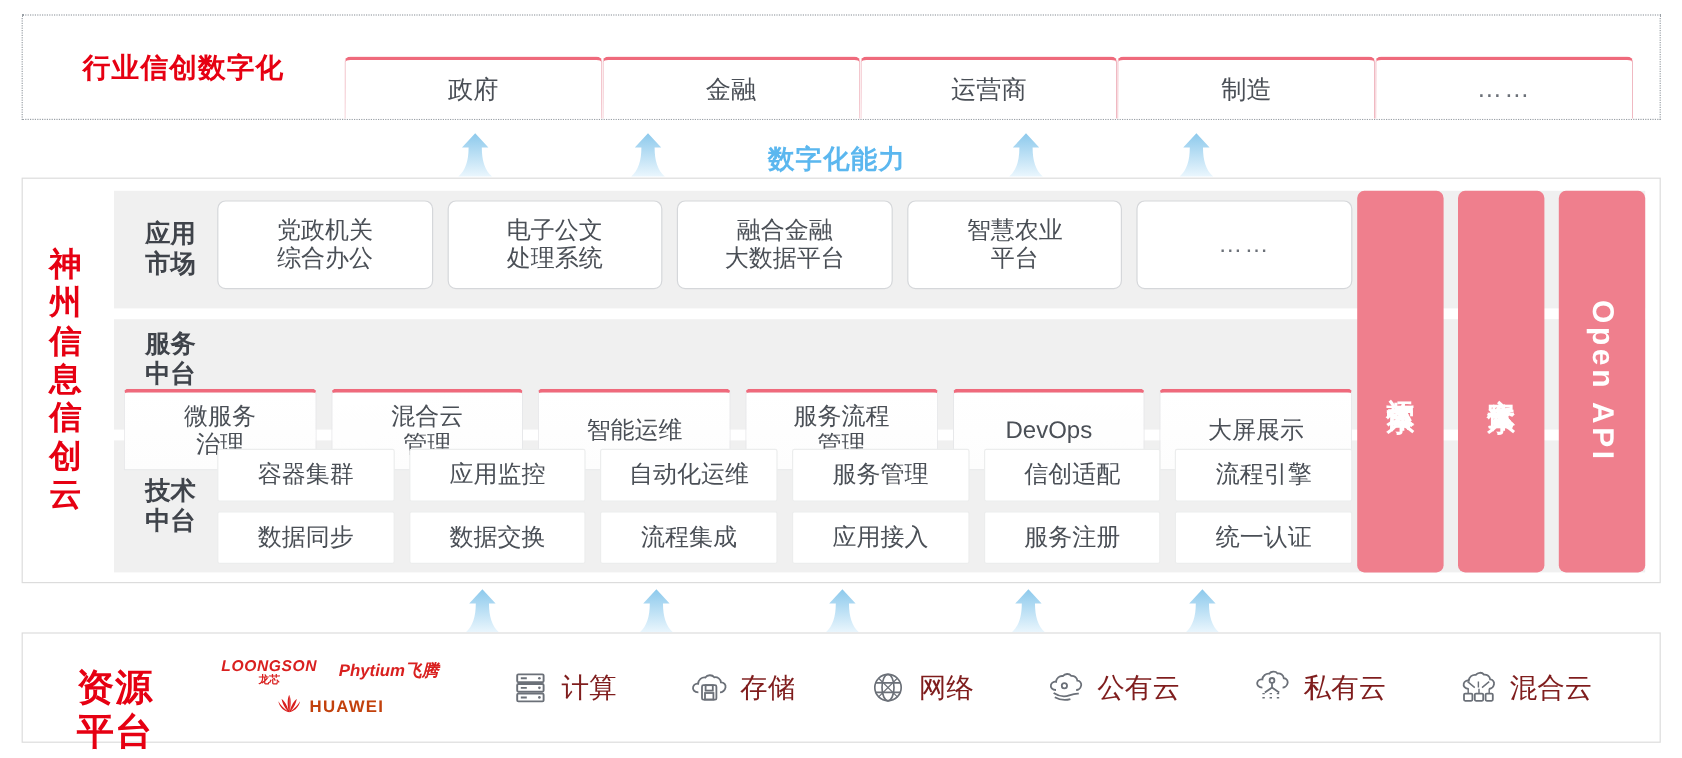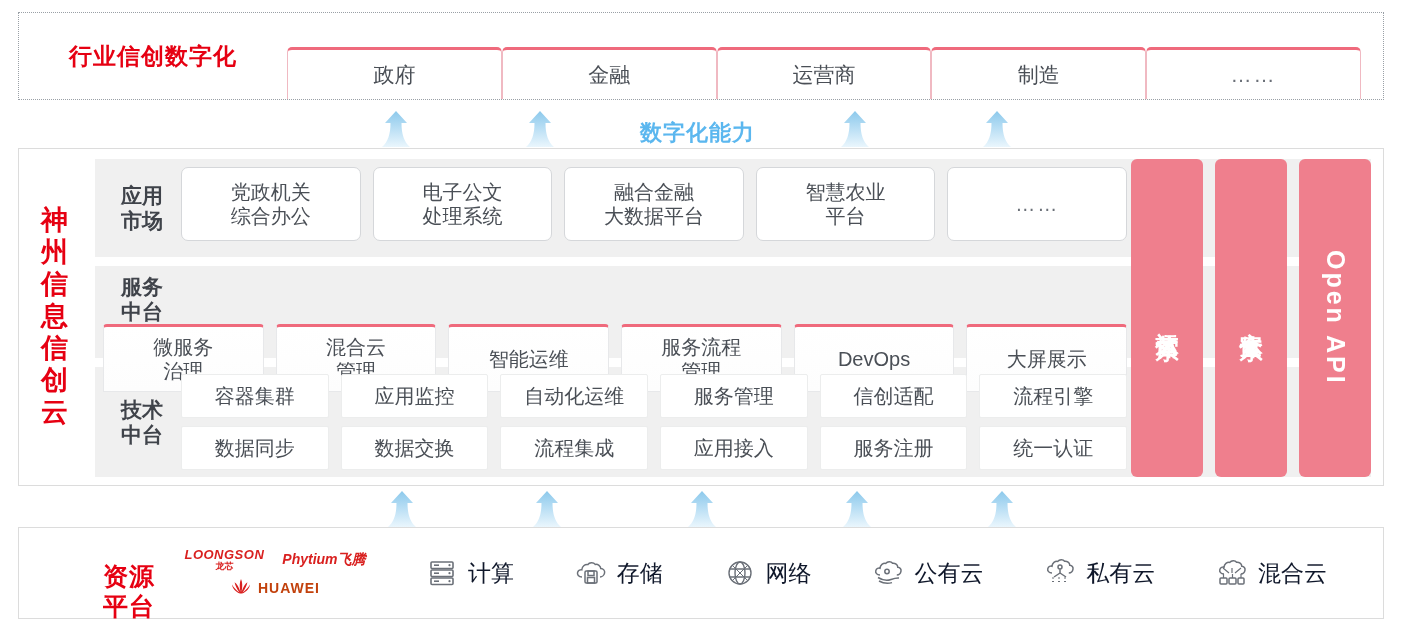--- a/index.html
+++ b/index.html
@@ -123,39 +123,39 @@
   .pillar .vtext.latin { text-orientation: mixed; letter-spacing: 3px; font-size: 25px; }
 
   
   .resource-band {
     position: absolute; left: 18px; top: 527px;
     width: 1366px; height: 92px;
     border: 1px solid #dcdcdc; background: #fff;
     display: flex; align-items: center;
   }
   .res-title {
-    width: 118px; text-align: right; font-size: 25px; line-height: 1.2;
+    width: 118px; text-align: center; font-size: 31px; line-height: 1.2;
     margin-left: 18px;
     margin-top: 36px;
   }
   .res-logos {
     width: 240px; display: flex; flex-direction: column;
     align-items: center; justify-content: center; gap: 7px;
   }
   .logo-row { display: flex; align-items: center; justify-content: center; gap: 18px; }
   .logo-loongson { display: flex; flex-direction: column; align-items: center; line-height: 1;}
   .logo-loongson .l1 { font-size: 13px; font-weight: bold; font-style: italic; color: #d9201f; letter-spacing: .5px;}
   .logo-loongson .l2 { font-size: 9px; color: #d9201f; font-weight: bold; margin-top: 1px; text-align: right;}
   .logo-phytium { font-size: 14px; font-weight: bold; font-style: italic; color: #d9201f; }
   .logo-huawei { display: flex; align-items: center; gap: 6px; }
   .logo-huawei .hw-text { font-size: 14px; font-weight: bold; color: #c2410c; letter-spacing: 1px; }
 
   .res-items { flex: 1; display: flex; align-items: center; justify-content: space-around; padding-right: 26px;}
   .res-item { display: flex; align-items: center; gap: 9px; }
-  .res-item .ri-label { font-size: 23px; color: #0f172a; }
+  .res-item .ri-label { font-size: 23px; color: #7f1d1d; }
   .res-item .ri-icon { width: 34px; height: 34px; display: block; }
   .res-item .ri-icon svg { display: block; width: 34px; height: 34px; }
 </style>
 </head>
 <body>
 
 <div id="root">
 
   <div class="industry-band">
     <div class="industry-title red-title">行业信创数字化</div>

